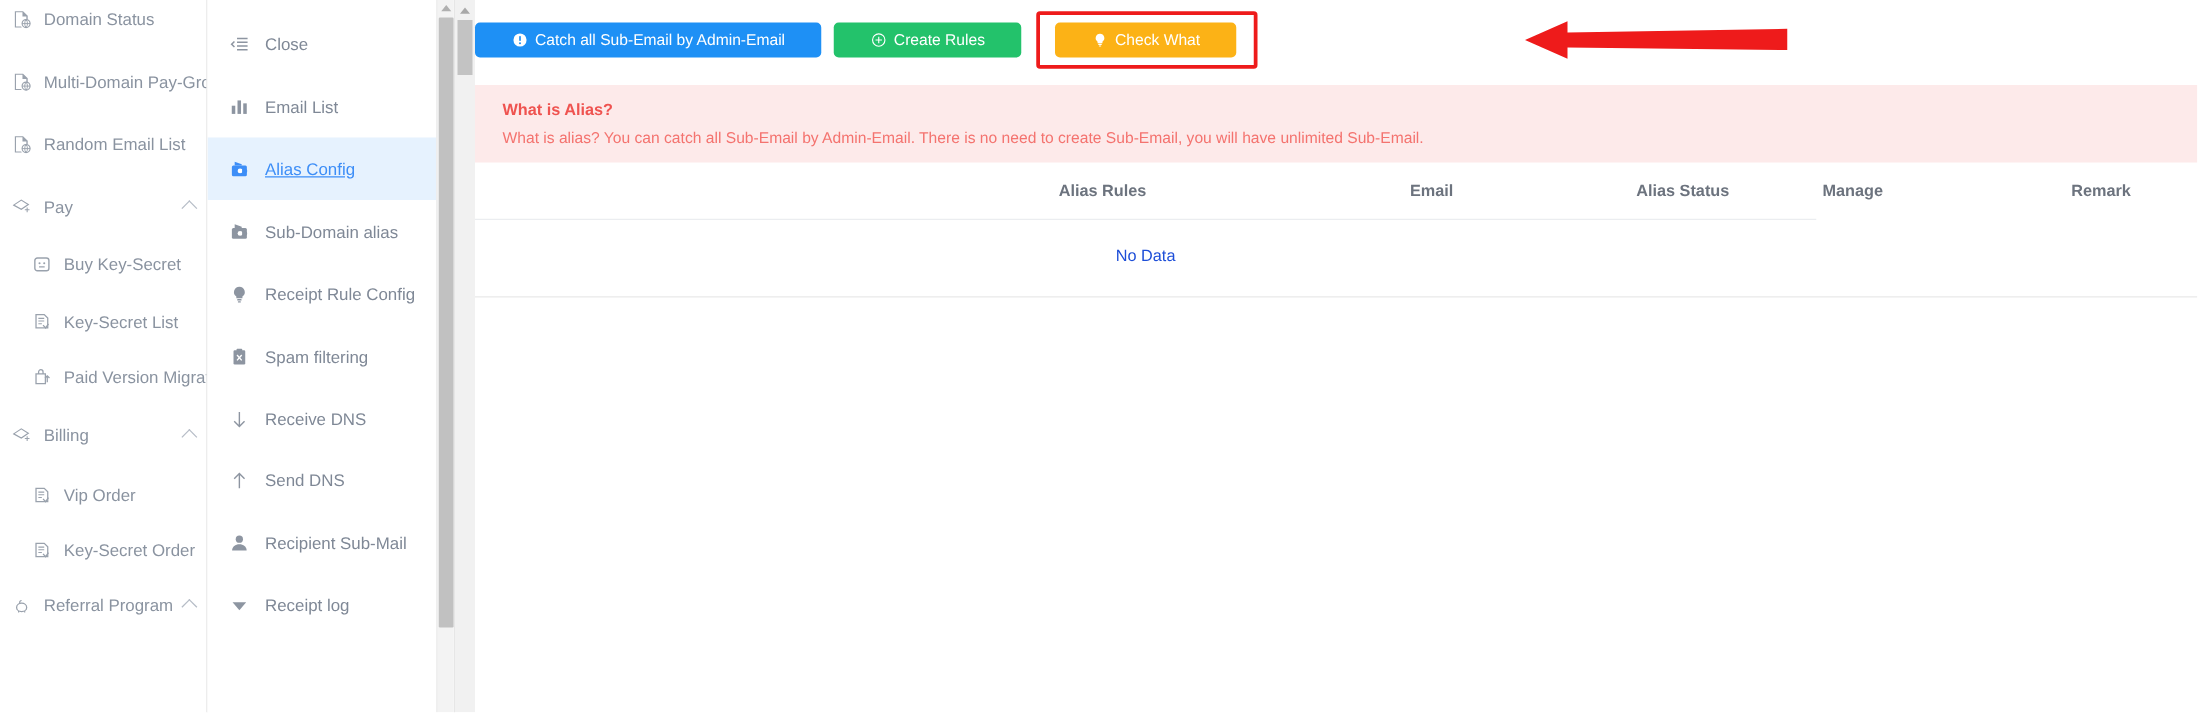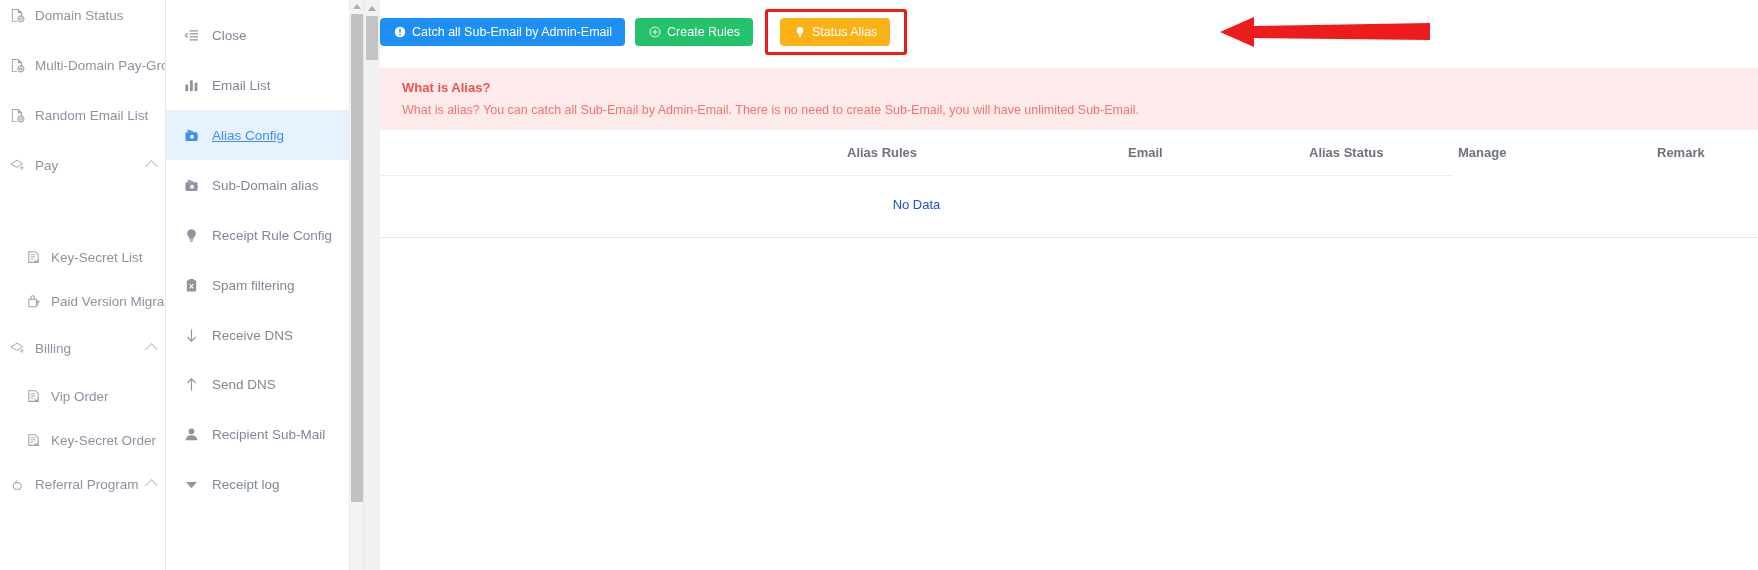--- a/index.html
+++ b/index.html
@@ -130,21 +130,21 @@
 
   
   .toolbar { position:absolute; left:0; top:18px; height:28px; display:flex; align-items:center; }
   .btn {
     height:28px;
     display:inline-flex; align-items:center;
     border:none; border-radius:4px;
     color:#ffffff;
     font-size:12.5px;
     font-family:"Liberation Sans", sans-serif;
-    padding:0 13px;
+    padding:0 29px;
     cursor:pointer;
     white-space:nowrap;
   }
   .btn .bico {
     display:inline-flex; align-items:center; justify-content:center;
     margin-right:6px; width:13px; height:13px;
   }
   .btn-blue   { background:#1e90f5; }
   .btn-green  { background:#23c26b; margin-left:10px; }
   .btn-orange { background:#fcb216; }
@@ -245,20 +245,31 @@
       <span class="ico">
         <svg width="15" height="15" viewBox="0 0 16 16">
             <path d="M2 1h7l4 4v3.2a4.8 4.8 0 0 0-1.2-.2V5.5H8.5V2H3v12h4.4c.2.4.4.7.7 1H2z" fill="currentColor"></path>
             <circle cx="11.6" cy="11.6" r="3.4" fill="none" stroke="currentColor" stroke-width="1"></circle>
             <path d="M8.2 11.6h6.8M11.6 8.2c1.6 2 1.6 4.8 0 6.8M11.6 8.2c-1.6 2-1.6 4.8 0 6.8" fill="none" stroke="currentColor" stroke-width=".8"></path>
           </svg>
       </span>
       <span class="lbl">Random Email List</span>
     </div>
 
+    <div class="side-item lvl1" style="top:186px">
+      <span class="ico">
+        <svg width="15" height="15" viewBox="0 0 16 16">
+            <rect x="2" y="2.5" width="12" height="11" rx="2.2" fill="none" stroke="currentColor" stroke-width="1.2"></rect>
+            <circle cx="6" cy="7" r=".9" fill="currentColor"></circle>
+            <circle cx="10" cy="7" r=".9" fill="currentColor"></circle>
+            <path d="M5.6 10.2h4.8" stroke="currentColor" stroke-width="1"></path>
+          </svg>
+      </span>
+      <span class="lbl">Buy Key-Secret</span>
+    </div>
 
     <div class="side-item lvl1" style="top:232px">
       <span class="ico">
         <svg width="15" height="15" viewBox="0 0 16 16">
             <path d="M3 1.8h7l3 3v8.4H3z" fill="none" stroke="currentColor" stroke-width="1.1"></path>
             <path d="M5 5h5M5 7.3h5M5 9.6h3" stroke="currentColor" stroke-width=".9"></path>
             <path d="M9 10.8l2.2 2.4 2.4-3.4" fill="none" stroke="currentColor" stroke-width="1.1"></path>
           </svg>
       </span>
       <span class="lbl">Key-Secret List</span>
@@ -467,21 +478,21 @@
 
         <span class="btn-wrap-highlight">
           <button class="btn btn-orange">
             <span class="bico">
               <svg width="12" height="12" viewBox="0 0 16 16">
                   <path d="M8 1.4a4.6 4.6 0 0 0-2.6 8.4v1.6h5.2V9.8A4.6 4.6 0 0 0 8 1.4" fill="#ffffff"></path>
                   <rect x="6.1" y="12" width="3.8" height="1.3" rx=".6" fill="#ffffff"></rect>
                   <rect x="6.7" y="13.9" width="2.6" height="1.1" rx=".5" fill="#ffffff"></rect>
                 </svg>
             </span>
-            <span>Status Alias</span>
+            <span>Check What</span>
           </button>
         </span>
       </div>
 
       <svg class="arrow-anno" viewBox="0 0 210 40">
         <polygon points="0,20 34,5 34,14 210,11 210,28 34,26 34,35" fill="#ee1b1b"></polygon>
       </svg>
 
       <div class="alert">
         <div class="a-title">What is Alias?</div>

